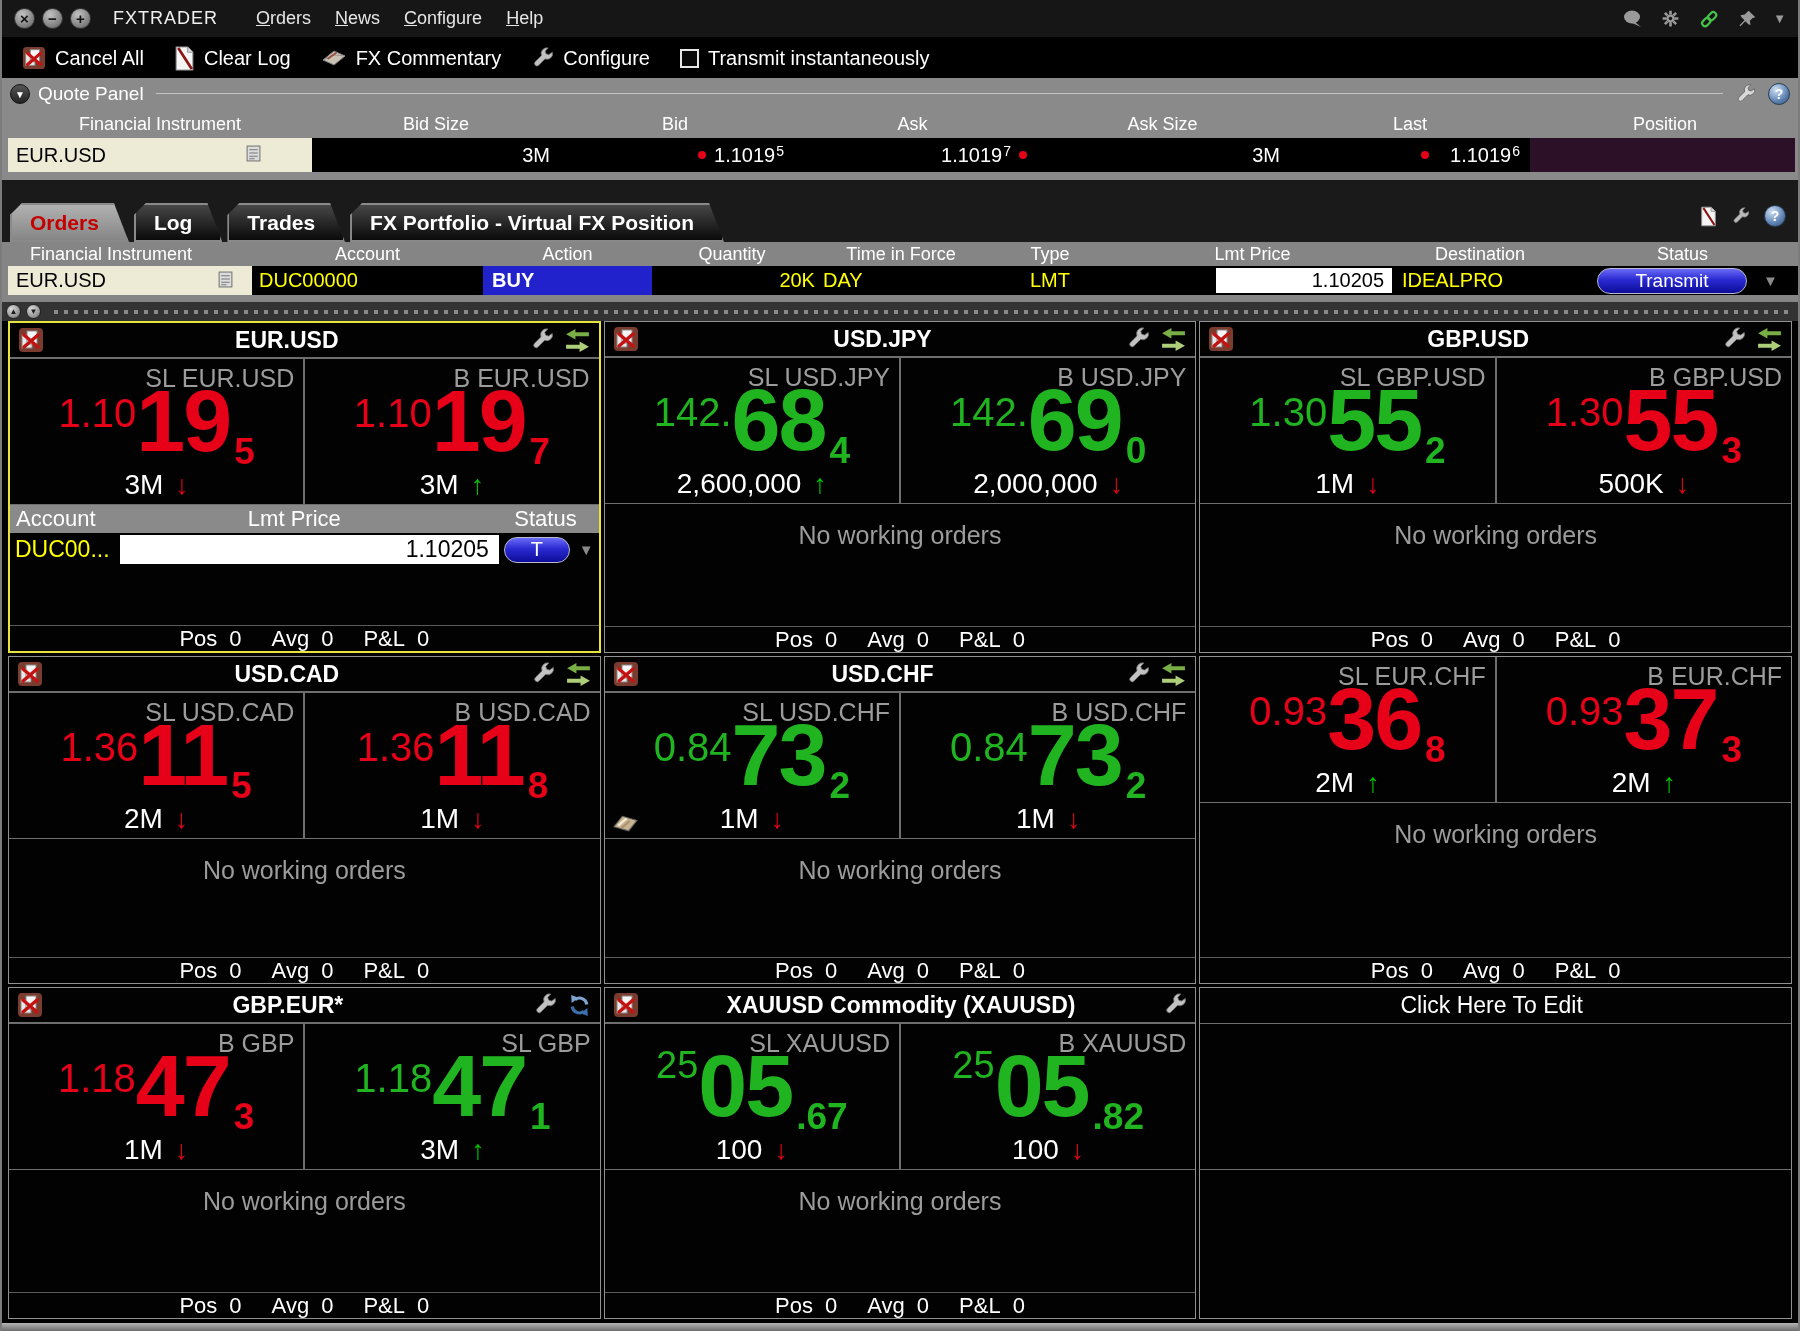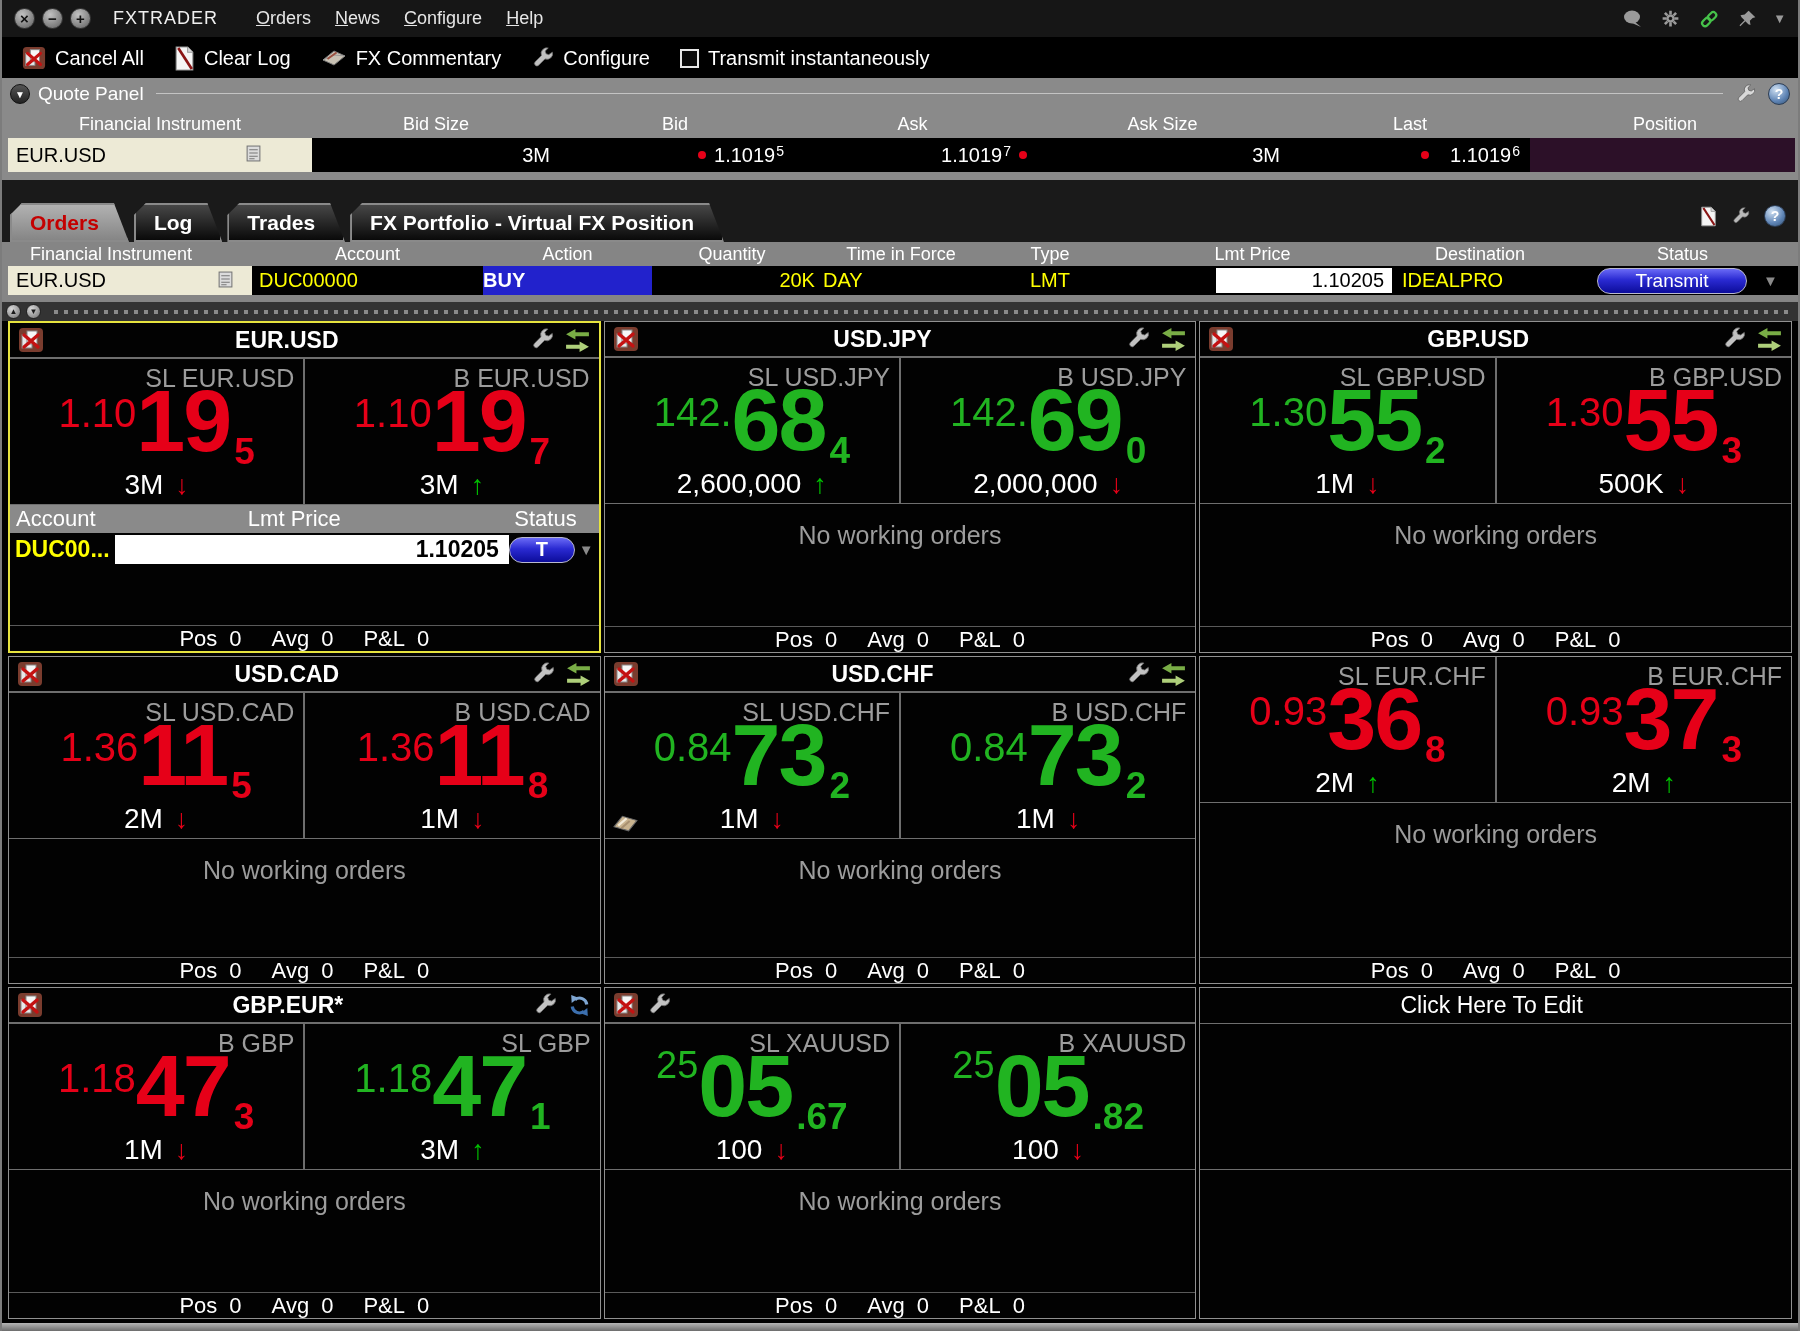--- a/index.html
+++ b/index.html
@@ -67,21 +67,21 @@
   
   .o-headers{height:24px;background:#858585;display:flex;align-items:center;color:#fff;font-size:18px;padding-left:8px;}
   .o-headers span{text-align:center;}
   .oh-fi{width:244px;text-align:left !important;padding-left:22px;}
   .oh-account{width:231px;} .oh-action{width:169px;} .oh-qty{width:160px;} .oh-tif{width:178px;}
   .oh-type{width:120px;} .oh-lmt{width:285px;} .oh-dest{width:170px;} .oh-status{flex:1;}
   .o-row{height:29px;display:flex;align-items:stretch;padding-left:8px;background:#858585;}
   .o-cell{background:#000;color:#ffff00;font-size:20px;display:flex;align-items:center;}
   .o-instr{width:244px;background:#edead6;color:#000;padding-left:8px;position:relative;}
   .o-account{width:231px;padding-left:7px;}
-  .o-action{width:169px;background:#2222cc;color:#fff;font-weight:bold;}
+  .o-action{width:169px;background:#2222cc;color:#fff;padding-left:9px;font-weight:bold;}
   .o-qtytif{width:338px;justify-content:center;gap:8px;}
   .o-type{width:120px;justify-content:center;}
   .o-lmt{width:285px;justify-content:flex-end;padding-right:3px;}
   .o-input{background:#fff;color:#000;width:176px;height:25px;display:flex;align-items:center;justify-content:flex-end;padding-right:8px;font-size:20px;}
   .o-dest{width:170px;padding-left:7px;}
   .o-status{flex:1;color:#fff;gap:12px;padding-left:32px;}
   .pill{display:flex;align-items:center;justify-content:center;height:26px;border-radius:13px;
     background:linear-gradient(#6a6af6,#2a2ad2 45%,#0c0c9a);border:1px solid #b9b9cf;color:#fff;font-size:19px;}
   .pill-lg{width:150px;}
   .graystrip{height:7px;background:#858585;}
@@ -112,21 +112,21 @@
   .pc-price.red{color:#e60018;} .pc-price.green{color:#21b421;}
   .pc-size{display:flex;align-items:center;gap:12px;color:#fff;font-size:28px;margin-top:0px;}
   .pc-arrow{font-size:27px;font-weight:bold;}
   .arrow-red{color:#e60018;} .arrow-green{color:#00c000;}
   .pc-corner{position:absolute;left:7px;bottom:5px;}
   .tile-working{flex:1;display:flex;flex-direction:column;}
   .tw-none{padding-top:17px;text-align:center;color:#9c9c9c;font-size:25px;}
   .tw-caption{text-align:center;color:#fff;font-size:23px;padding:6px 0 5px;}
   .tw-thead{display:flex;align-items:center;background:#8a8a8a;color:#fff;font-size:22px;height:28px;padding:0 6px;}
   .twh-acct{width:105px;} .twh-price{flex:1;text-align:center;} .twh-status{width:125px;text-align:right;padding-right:16px;}
-  .tw-trow{display:flex;align-items:center;height:33px;padding:8px 5px;font-weight:bold;}
+  .tw-trow{display:flex;align-items:center;height:33px;padding:8px 5px;gap:5px;}
   .tw-acct{width:100px;color:#ffff00;font-size:23px;}
   .tw-input{flex:1;background:#fff;color:#000;height:29px;display:flex;align-items:center;justify-content:flex-end;padding-right:10px;font-size:23px;}
   .pill-sm{width:66px;height:26px;font-size:20px;}
   .tw-caret{color:#8a8a8a;font-size:15px;margin-left:4px;}
   .tile-footer{height:26px;border-top:1px solid #5a5a5a;display:flex;align-items:center;justify-content:center;gap:30px;color:#fff;font-size:22px;}
   .tf-pair{display:flex;gap:12px;}
   .tile.edit .t-title{font-weight:normal;}
   .tile.edit .price-cell{visibility:hidden;}
   .tile.edit .price-cell + .price-cell{border-left:none;}
   .tile.edit .tile-header{border-bottom:1px solid #6e6e6e;}
@@ -873,20 +873,21 @@
       <div class="tile">
     <div class="tile-header">
       <span class="icon">
         <svg width="26" height="26" viewBox="0 0 26 26">
               <rect x="1" y="1" width="24" height="24" rx="4" fill="#7a3c2e"></rect>
               <rect x="4" y="8" width="10" height="13" fill="#e8e8e8" stroke="#888"></rect>
               <rect x="9" y="4" width="10" height="13" fill="#f6f6f6" stroke="#888"></rect>
               <path d="M6 8 L20 20 M20 8 L6 20" stroke="#c41212" stroke-width="3.4" stroke-linecap="round"></path>
             </svg>
       </span>
+      <span class="t-title">XAUUSD Commodity (XAUUSD)</span>
       <span class="t-icons">
         <span class="icon">
           <svg width="24" height="24" viewBox="0 0 24 24">
                 <path fill="#c2c2c2" stroke="#666" stroke-width="0.8" d="M22.3 5.4a5.8 5.8 0 0 1-7.7 7L8 19a2.5 2.5 0 1 1-3.6-3.6l6.6-6.6a5.8 5.8 0 0 1 7-7.7l-3.2 3.2.9 2.8 2.8.9z"></path>
               </svg>
         </span>
 
       </span>
     </div>
     <div class="tile-cells">

